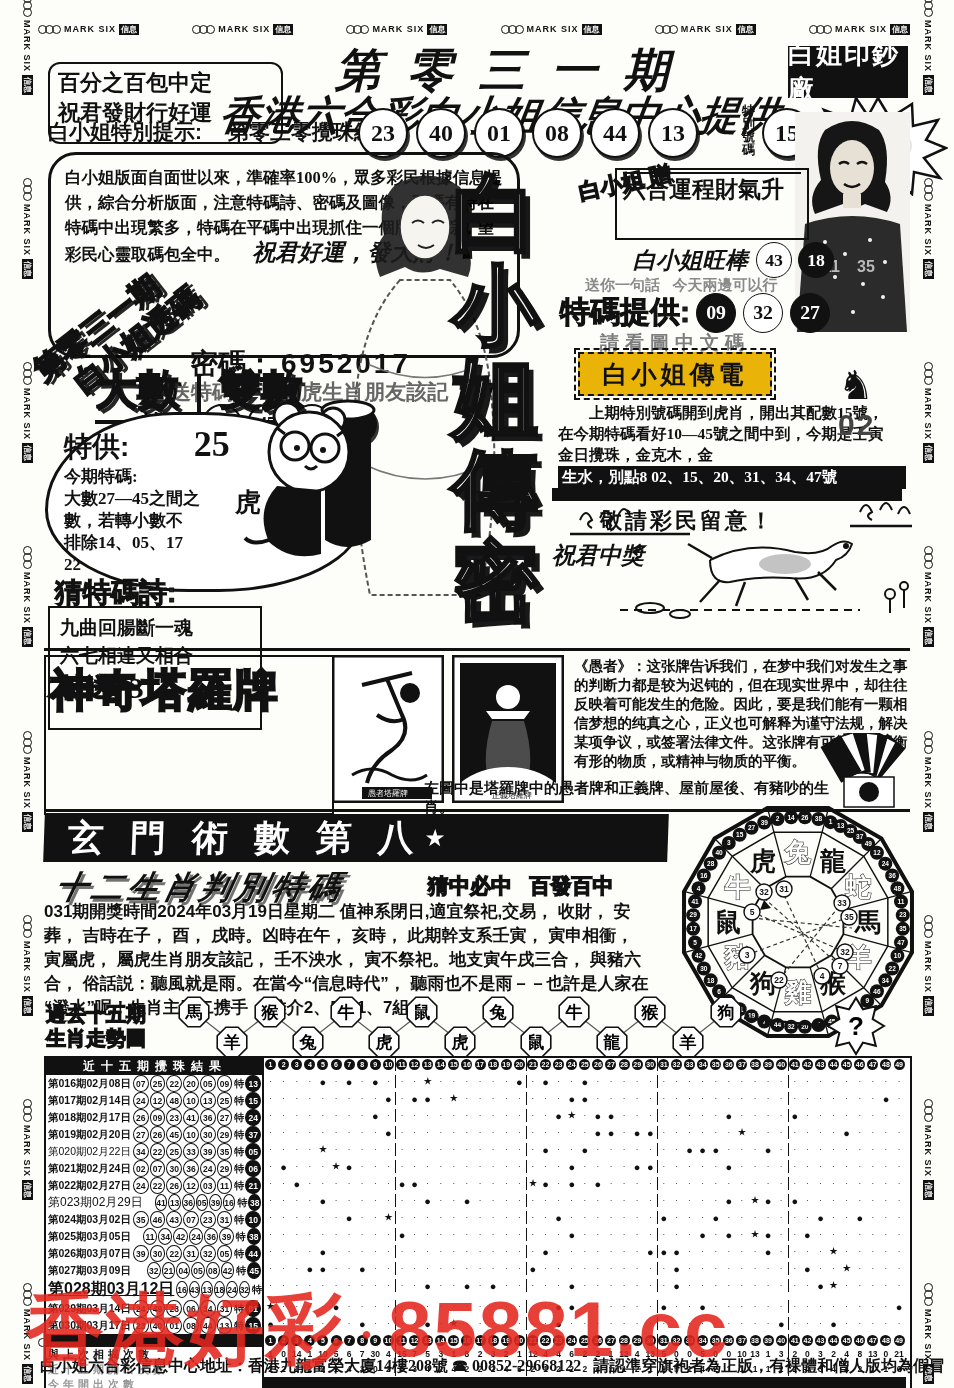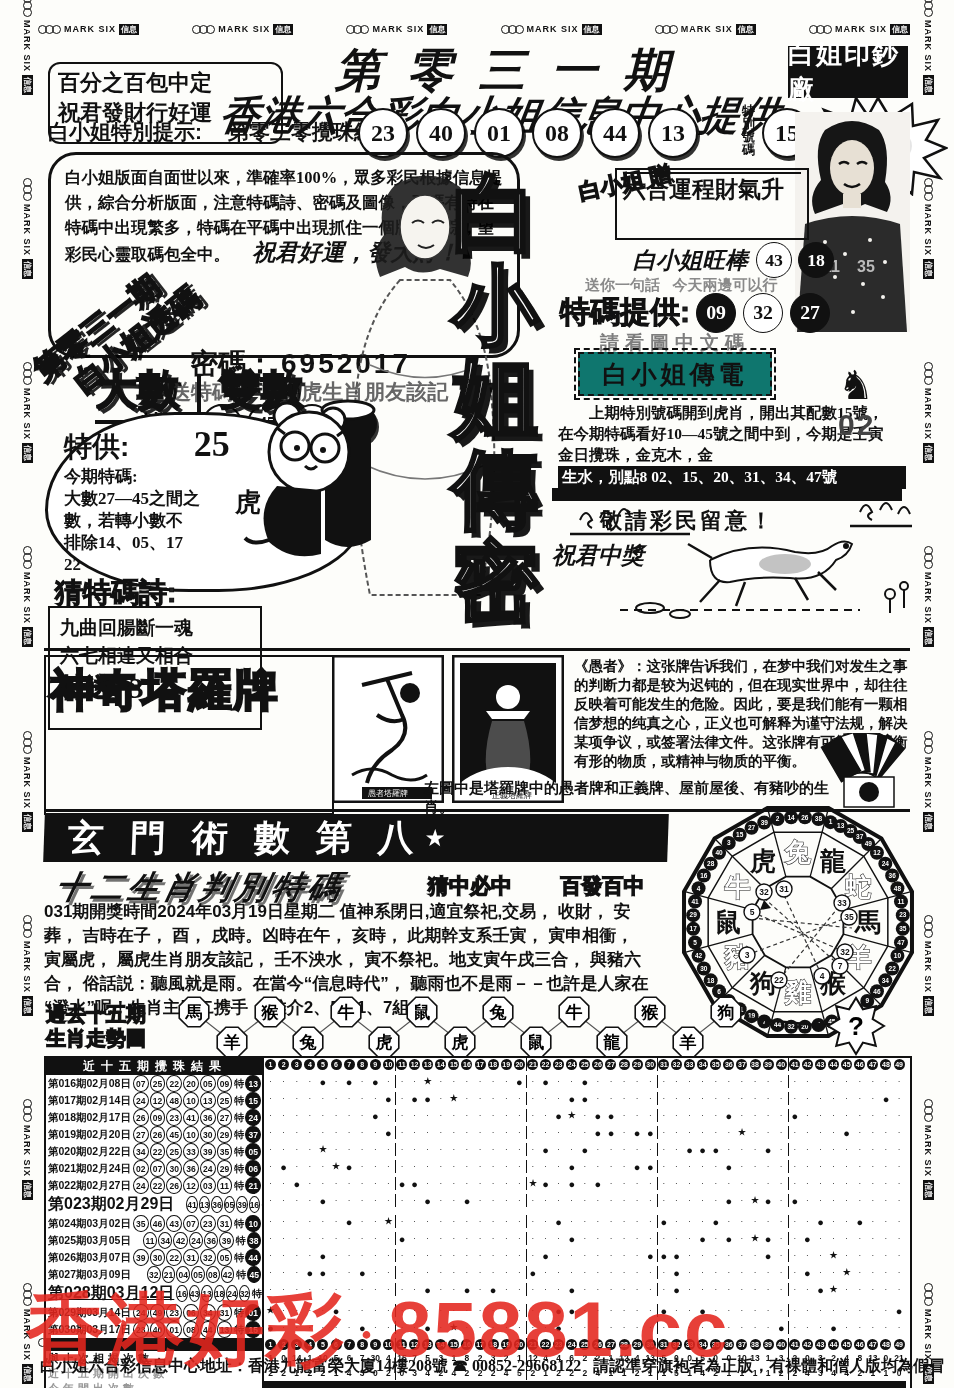--- a/index.html
+++ b/index.html
@@ -38,21 +38,21 @@
         display:flex;align-items:center;justify-content:center;}
   .dot{font-size:8px;color:#222;}
   .bigdot{font-size:11px;font-weight:900;}
   .star{font-size:9px;}
   .mini{width:15px;height:15px;border:1.3px solid #111;border-radius:50%;font-size:8.5px;font-weight:bold;
         display:inline-flex;align-items:center;justify-content:center;background:#fff;margin-right:1px;font-family:"Liberation Sans",sans-serif;}
   .mini.inv{background:#111;color:#fff;}
   #watermark{font-size:78px;font-weight:900;color:rgba(228,38,30,.88);letter-spacing:2px;white-space:nowrap;
              font-family:"Liberation Sans",sans-serif;z-index:50;pointer-events:none;}
   .cloud{border:3px solid #111;border-radius:45% 55% 50% 50%/60% 60% 45% 50%;background:#fff;}
-  .dashedbox{border:2px dashed #111;outline:2px dashed #111;outline-offset:2px;background:#0f766e;text-align:center;}
+  .dashedbox{border:2px dashed #111;outline:2px dashed #111;outline-offset:2px;background:#eab308;text-align:center;}
   .faint{color:#999;}
   .banner{background:#111;color:#fff;font-weight:900;letter-spacing:26px;font-size:36px;
           display:flex;align-items:center;padding-left:24px;transform:skewX(-2deg);}
   .scriptt{font-style:italic;font-weight:900;transform:skewX(-12deg);text-shadow:3px 3px 0 rgba(0,0,0,.55);}
 </style>
 </head>
 <body>
 
 <div id="page">
 
@@ -545,21 +545,21 @@
   </div>
 
   <div class="abs banner" style="left:44px;top:814px;width:600px;height:48px;">
     <span>玄門術數第八</span>
     <span style="letter-spacing:0;font-size:18px;margin-left:-14px;">★</span>
   </div>
 
   <div class="abs scriptt" style="left:56px;top:866px;font-size:32px;letter-spacing:4px;">十二生肖判別特碼</div>
   <div class="abs" style="left:428px;top:872px;font-size:21px;">
     <span class="outl2" style="color:#222;">猜中必中</span>&nbsp;&nbsp;
-    <span class="outl2" style="color:#3b82f6;margin-left:31px;">百發百中</span>
+    <span class="outl2" style="color:#3b82f6;">百發百中</span>
   </div>
   <div class="abs b" style="left:44px;top:900px;width:606px;font-size:17px;line-height:24px;">031期開獎時間2024年03月19日星期二 值神系閉日,適宜祭祀,交易， 收財， 安葬， 吉時在子， 酉， 戌時。凶時在午， 亥時， 此期幹支系壬寅， 寅申相衝， 寅屬虎， 屬虎生肖朋友該記， 壬不泱水， 寅不祭祀。地支寅午戌三合， 與豬六合， 俗話説：聽風就是雨。在當今“信息時代”， 聽雨也不是雨－－也許是人家在“潑水”呢！生肖主四二携手， 推介2、5、1、7組合</div>
 
   <svg id="wheel-svg" class="abs" style="left:652px;top:800px;" width="292" height="245" viewBox="0 0 292 245">
       <polygon points="176.54064732209744,8.020752497889944 229.4386001800126,38.5613998199874 259.97924750211007,91.45935267790256 259.97924750211007,152.54064732209744 229.4386001800126,205.4386001800126 176.54064732209744,235.97924750211007 115.45935267790254,235.97924750211007 62.5613998199874,205.4386001800126 32.02075249788996,152.54064732209747 32.02075249788993,91.4593526779026 62.56139981998737,38.5613998199874 115.45935267790256,8.020752497889944" fill="none" stroke="#111" stroke-width="4"></polygon>
       <polygon points="170.07017119453442,32.16889815511665 211.76093065034894,56.23906934965109 235.83110184488334,97.92982880546558 235.83110184488334,146.07017119453442 211.76093065034894,187.7609306503489 170.07017119453442,211.83110184488334 121.92982880546556,211.83110184488334 80.23906934965109,187.76093065034894 56.16889815511665,146.07017119453445 56.168898155116636,97.9298288054656 80.23906934965106,56.23906934965109 121.92982880546558,32.16889815511665" fill="none" stroke="#111" stroke-width="1.5"></polygon>
       <polygon points="158.16449511981847,76.60148616441379 179.23401871576775,88.76598128423227 191.39851383558621,109.83550488018153 191.39851383558621,134.16449511981847 179.23401871576775,155.23401871576772 158.16449511981847,167.39851383558621 133.83550488018153,167.39851383558621 112.76598128423227,155.23401871576775 100.60148616441379,134.1644951198185 100.60148616441379,109.83550488018155 112.76598128423225,88.76598128423227 133.83550488018153,76.60148616441379" fill="none" stroke="#111" stroke-width="1.8"></polygon>
       <line x1="158.16449511981847" y1="76.60148616441379" x2="176.54064732209744" y2="8.020752497889944" stroke="#111" stroke-width="1.3"></line>
       <line x1="179.23401871576775" y1="88.76598128423227" x2="229.4386001800126" y2="38.5613998199874" stroke="#111" stroke-width="1.3"></line>
       <line x1="191.39851383558621" y1="109.83550488018153" x2="259.97924750211007" y2="91.45935267790256" stroke="#111" stroke-width="1.3"></line>
@@ -1528,21 +1528,21 @@
       <div class="cell">
         <span class="dot">·</span>
       </div>
       <div class="cell">
         <span class="dot">·</span>
       </div>
       <div class="cell">
         <span class="dot">·</span>
       </div>
       <div class="lc">
-        <span style="font-size: 10.5px; font-weight: bold; margin-right: 2px;">第020期02月22日</span>
+        <span style="font-size: 10.5px; font-weight: normal; margin-right: 2px;">第020期02月22日</span>
         <span class="mini">34</span>
         <span class="mini">22</span>
         <span class="mini">25</span>
         <span class="mini">33</span>
         <span class="mini">39</span>
         <span class="mini">35</span>
         <span style="font-size: 10px; font-weight: 900; margin: 0px 1px;">特</span>
         <span class="mini inv">05</span>
       </div>
       <div class="cell">
@@ -2002,21 +2002,21 @@
       <div class="cell">
         <span class="dot">·</span>
       </div>
       <div class="cell">
         <span class="dot">·</span>
       </div>
       <div class="cell">
         <span class="dot">·</span>
       </div>
       <div class="lc">
-        <span style="font-size: 16px; font-weight: bold; margin-right: 12px;">第023期02月29日</span>
+        <span style="font-size: 12px; font-weight: normal; margin-right: 12px;">第023期02月29日</span>
         <span class="mini">41</span>
         <span class="mini">13</span>
         <span class="mini">36</span>
         <span class="mini">05</span>
         <span class="mini">39</span>
         <span class="mini">16</span>
         <span style="font-size: 10px; font-weight: 900; margin: 0px 1px;">特</span>
         <span class="mini inv">38</span>
       </div>
       <div class="cell">

